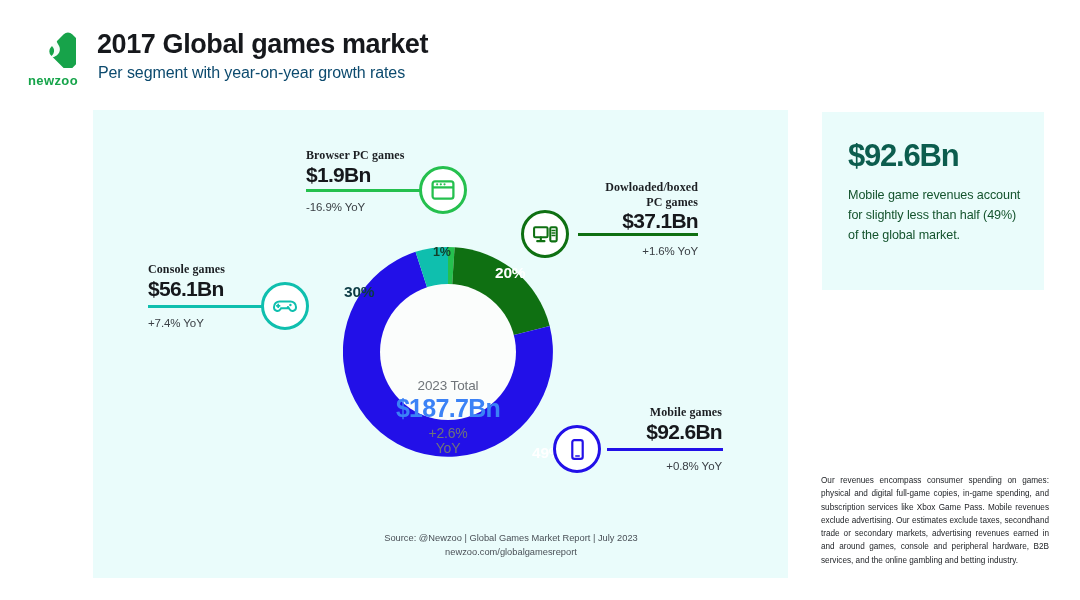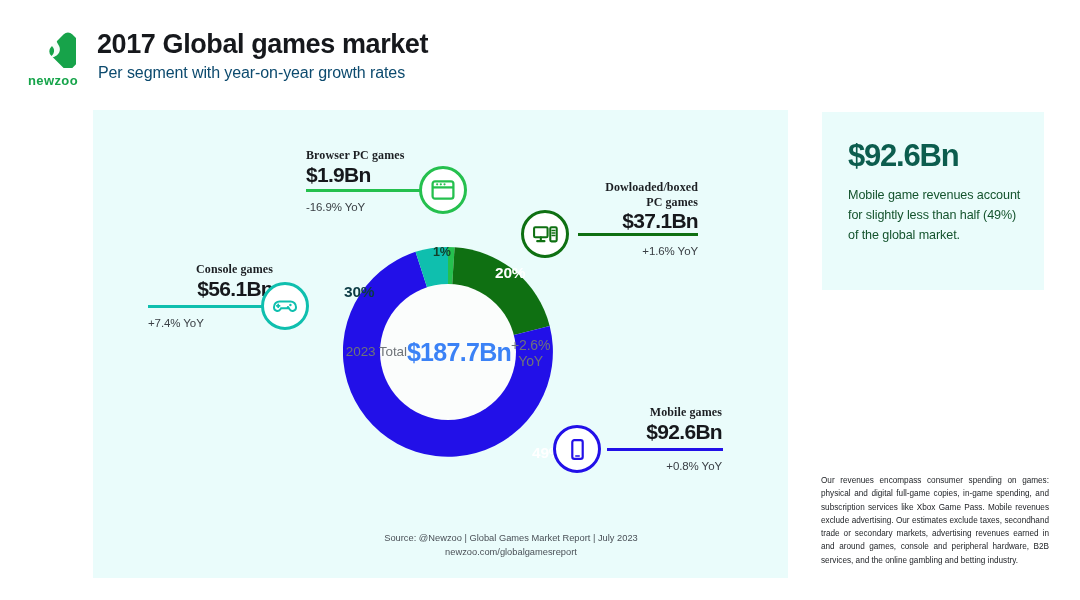--- a/index.html
+++ b/index.html
@@ -20,21 +20,21 @@
            color: #16181c; letter-spacing: -.4px; }
   .subtitle { position: absolute; left: 98px; top: 64px; font-size: 16px; color: #0c4a6e; letter-spacing: -.1px; }
 
   
   .panel { position: absolute; left: 93px; top: 110px; width: 695px; height: 468px;
            background: #eafcfb; }
 
   .donut { position: absolute; left: 343px; top: 247px; width: 210px; height: 210px; }
 
   .center-lbl { position: absolute; left: 343px; top: 247px; width: 210px; height: 210px;
-                display: flex; flex-direction: row; align-items: center; justify-content: center; }
+                display: flex; flex-direction: column; align-items: center; justify-content: flex-end; }
   .c-top { font-size: 13.5px; color: #6f7479; margin-bottom: 2px; letter-spacing: -.1px; }
   .c-big { font-size: 25px; font-weight: 700; color: #3b82f6; letter-spacing: -.7px; line-height: 1.05; }
   .c-sub { font-size: 14px; color: #6f7479; margin-top: 4px; line-height: 1.12; text-align: center; letter-spacing: -.2px; }
 
   .pct { position: absolute; font-size: 15.5px; font-weight: 700; letter-spacing: -.2px; }
   .pct-30 { left: 344px; top: 283px; color: #0c3b44; text-align: right; }
   .pct-1  { left: 433px; top: 245px; color: #123f2a; font-size: 12.5px; }
   .pct-20 { left: 495px; top: 264px; color: #ffffff; }
   .pct-49 { left: 489px; top: 444px; color: #ffffff; margin-left: 43px; }
 
@@ -147,21 +147,21 @@
   </div>
   <div class="conn" style="left:607px; top:448px; width:116px; background:#2210E8;"></div>
   <div class="co-yoy" style="position:absolute; left:600px; top:457px; width:122px; text-align:right;">+0.8% YoY</div>
   <div class="bubble" style="left:553px; top:425px; width:48px; height:48px; border:3px solid #2210E8;">
     <svg width="25" height="25" viewBox="0 0 24 24">
       <rect x="7" y="3" width="10" height="18" rx="2" fill="none" stroke="#2210E8" stroke-width="2.1"></rect>
       <path d="M10.4 18.2 H13.6" stroke="#2210E8" stroke-width="1.6" stroke-linecap="round"></path>
     </svg>
   </div>
 
-  <div class="callout co-left" style="left:148px; top:262px; width:125px;text-align:right;">
+  <div class="callout co-left" style="left:148px; top:262px; width:125px;">
     <div class="co-cap">Console games</div>
     <div class="co-val">$56.1Bn</div>
   </div>
   <div class="conn" style="left:148px; top:305px; width:114px; background:#0FBFAE;"></div>
   <div class="co-yoy" style="position:absolute; left:148px; top:314px;">+7.4% YoY</div>
   <div class="bubble" style="left:261px; top:282px; width:48px; height:48px; border:3px solid #0FBFAE;">
     <svg width="28" height="28" viewBox="0 0 28 24">
       <path d="M8.6 7.4 H19.4 a5.6 5.6 0 0 1 5.6 5.6 v0.6 a3.4 3.4 0 0 1 -6.2 1.9 l-0.9 -1.3 H10.1 l-0.9 1.3 a3.4 3.4 0 0 1 -6.2 -1.9 v-0.6 a5.6 5.6 0 0 1 5.6 -5.6 Z" fill="none" stroke="#0FBFAE" stroke-width="2"></path>
       <path d="M7.2 10.4 V13.2 M5.8 11.8 H8.6" stroke="#0FBFAE" stroke-width="1.8" stroke-linecap="round"></path>
       <circle cx="19.4" cy="11" r="1.2" fill="#0FBFAE"></circle>

